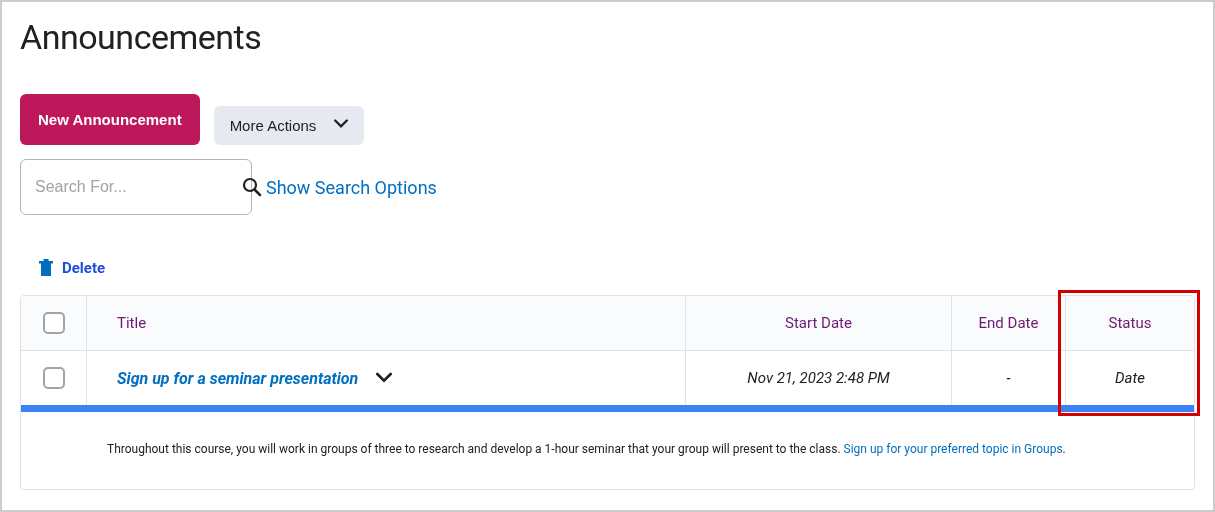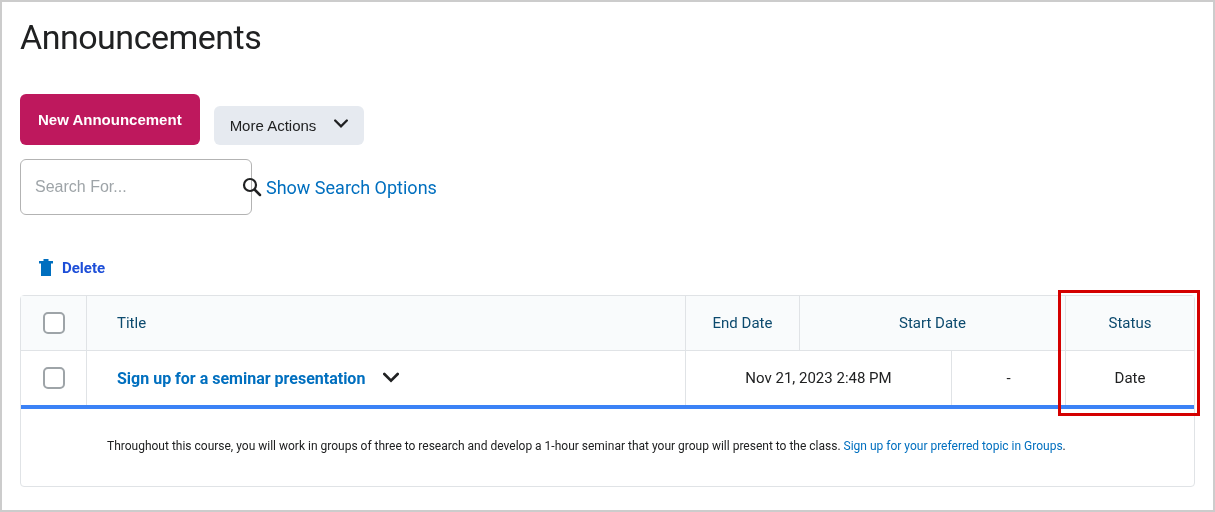--- a/index.html
+++ b/index.html
@@ -124,26 +124,27 @@
     }
     .th:last-child, .td:last-child {
       border-right: none;
     }
     .col-check { width: 66px; justify-content: center; }
     .col-title { flex: 1; padding-left: 30px; }
     .col-start { width: 266px; justify-content: center; }
     .col-end { width: 114px; justify-content: center; }
     .col-status { width: 128px; justify-content: center; text-align: right; }
     .th {
-      color: #0c4a6e;
+      color: #701a75;
       font-weight: 400;
     }
     .tbody-row {
       display: flex;
-      border-bottom: 4px solid #3b82f6;
+      border-bottom: 7px solid #3b82f6;
+      font-style: italic;
     }
     .checkbox {
       width: 22px;
       height: 22px;
       border: 2px solid #9ea4a8;
       border-radius: 5px;
       background: #fff;
       cursor: pointer;
     }
     .row-title-link {
@@ -217,22 +218,22 @@
   </span>
   <span>Delete</span>
 </div>
 
 <div class="table">
   <div class="thead">
     <div class="th col-check">
       <div class="checkbox"></div>
     </div>
     <div class="th col-title">Title</div>
+    <div class="th col-start">Start Date</div>
     <div class="th col-end">End Date</div>
-    <div class="th col-start">Start Date</div>
     <div class="th col-status">Status</div>
   </div>
 
   <div class="tbody-row">
     <div class="td col-check">
       <div class="checkbox"></div>
     </div>
     <div class="td col-title">
       <span class="row-title-link">Sign up for a seminar presentation</span>
       <span class="row-title-chevron">

